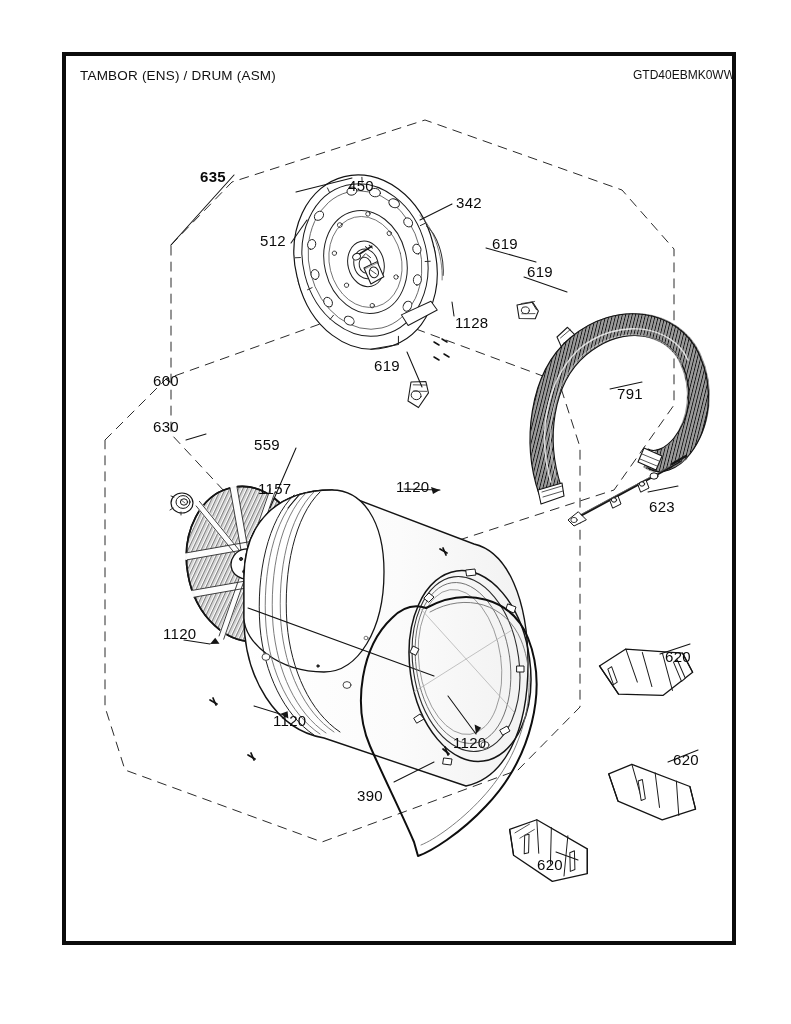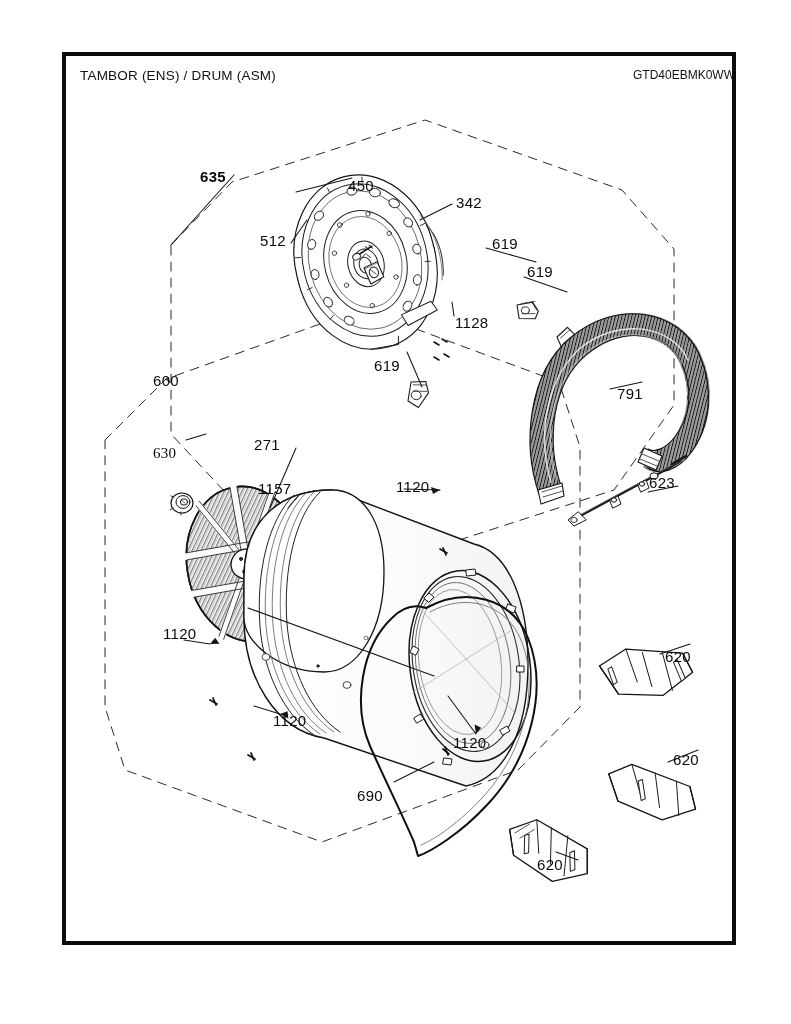--- a/index.html
+++ b/index.html
@@ -461,26 +461,26 @@
   <div class="callout-label" style="left:200px; top:168px;font-weight:bold;">635</div>
   <div class="callout-label" style="left:348px; top:177px;">450</div>
   <div class="callout-label" style="left:260px; top:232px;">512</div>
   <div class="callout-label" style="left:456px; top:194px;">342</div>
   <div class="callout-label" style="left:492px; top:235px;">619</div>
   <div class="callout-label" style="left:527px; top:263px;">619</div>
   <div class="callout-label" style="left:455px; top:314px;text-align:right;">1128</div>
   <div class="callout-label" style="left:374px; top:357px;">619</div>
   <div class="callout-label" style="left:617px; top:385px;">791</div>
   <div class="callout-label" style="left:137px; top:372px;margin-left:16px;">600</div>
-  <div class="callout-label" style="left:153px; top:445px;font-family:Liberation Serif, serif;">630</div>
-  <div class="callout-label" style="left:254px; top:436px;">271</div>
+  <div class="callout-label" style="left:153px; top:418px;">630</div>
+  <div class="callout-label" style="left:254px; top:436px;">559</div>
   <div class="callout-label" style="left:258px; top:480px;text-align:center;">1157</div>
   <div class="callout-label" style="left:396px; top:478px;">1120</div>
-  <div class="callout-label" style="left:649px; top:474px;text-align:right;">623</div>
+  <div class="callout-label" style="left:649px; top:498px;text-align:right;">623</div>
   <div class="callout-label" style="left:163px; top:625px;">1120</div>
   <div class="callout-label" style="left:273px; top:712px;">1120</div>
   <div class="callout-label" style="left:453px; top:734px;">1120</div>
-  <div class="callout-label" style="left:357px; top:787px;">690</div>
+  <div class="callout-label" style="left:357px; top:787px;">390</div>
   <div class="callout-label" style="left:665px; top:648px;">620</div>
   <div class="callout-label" style="left:673px; top:751px;">620</div>
   <div class="callout-label" style="left:537px; top:856px;">620</div>
 
 </div>
 
 </body></html>

